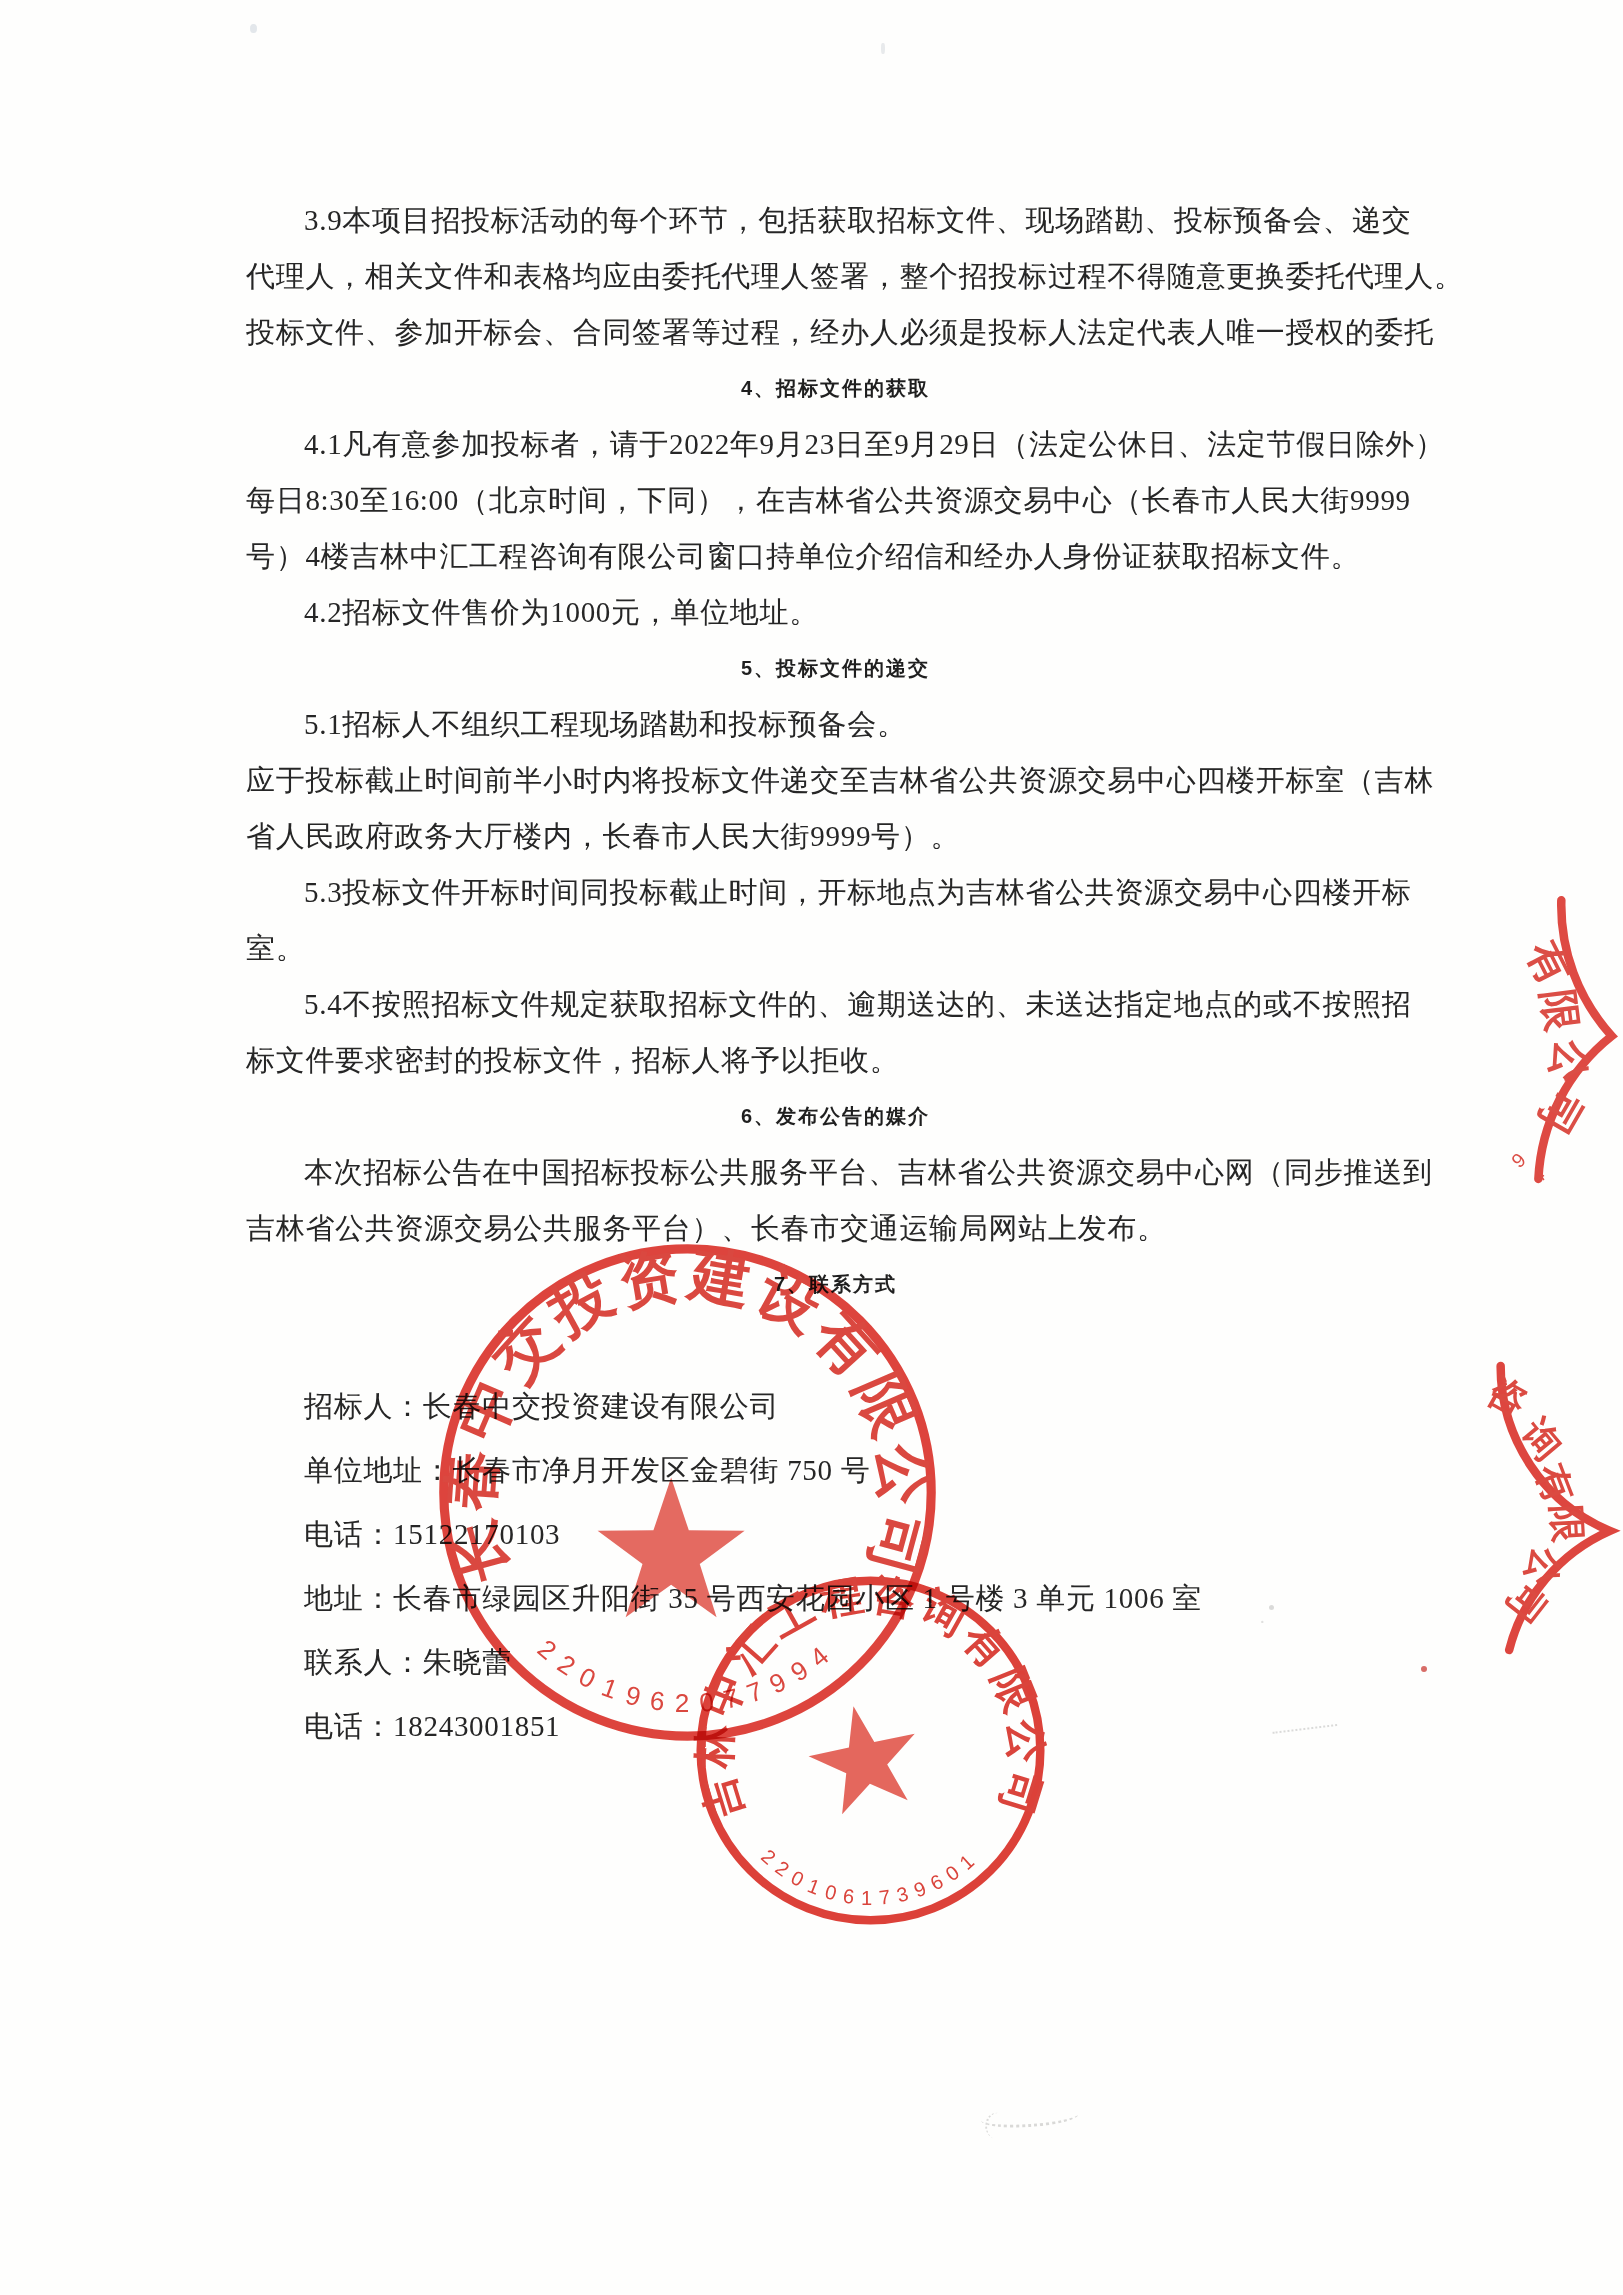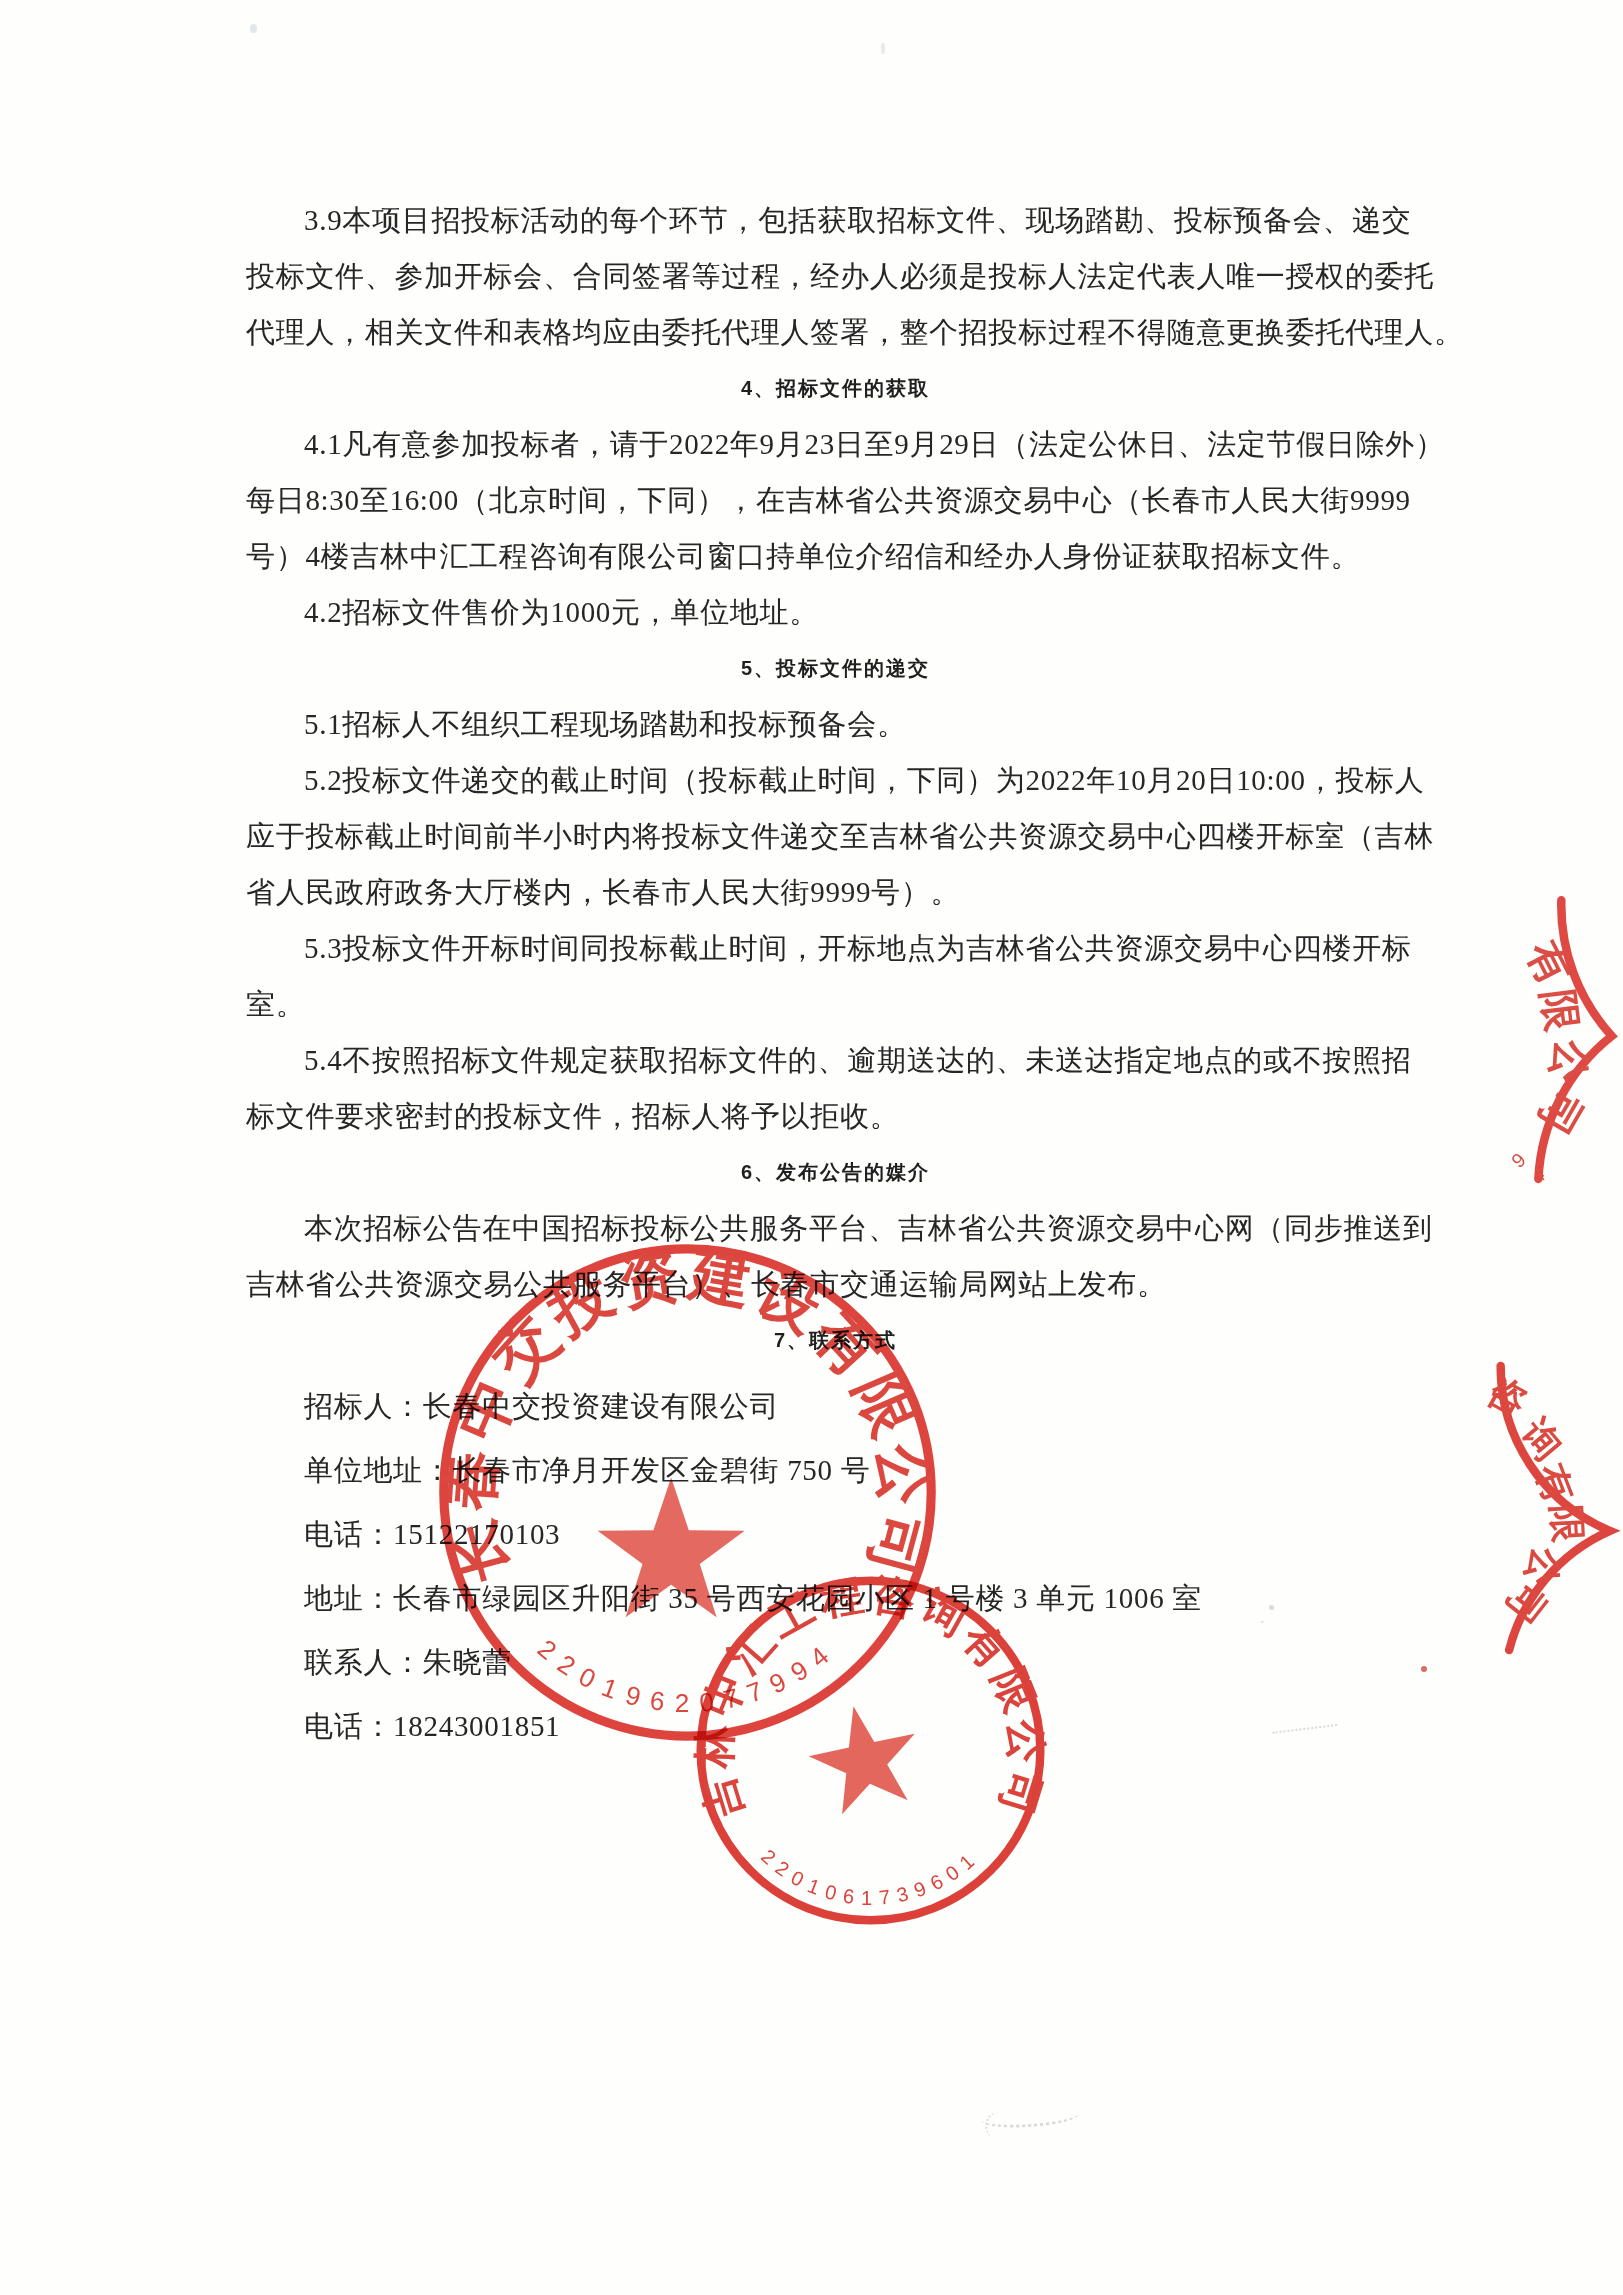--- a/index.html
+++ b/index.html
@@ -75,30 +75,29 @@
   .smudge-speck-1 { left:250px; top:23.6px; width:6.5px; height:9.2px; background:#c9d2da; border-radius:50%; opacity:0.5; filter:blur(0.7px); }
   .smudge-speck-2 { left:881px; top:43px; width:3.9px; height:10.5px; background:#cfd4d8; border-radius:40%; opacity:0.45; filter:blur(0.7px); }
 </style>
 </head>
 <body>
 
 <div class="page">
 
   <div class="doc">
     <div class="ln indent">3.9本项目招投标活动的每个环节，包括获取招标文件、现场踏勘、投标预备会、递交</div>
+    <div class="ln">代理人，相关文件和表格均应由委托代理人签署，整个招投标过程不得随意更换委托代理人。</div>
     <div class="ln">投标文件、参加开标会、合同签署等过程，经办人必须是投标人法定代表人唯一授权的委托</div>
-    <div class="ln">代理人，相关文件和表格均应由委托代理人签署，整个招投标过程不得随意更换委托代理人。</div>
     <div class="ln heading">4、招标文件的获取</div>
     <div class="ln indent">4.1凡有意参加投标者，请于2022年9月23日至9月29日（法定公休日、法定节假日除外）</div>
     <div class="ln">每日8:30至16:00（北京时间，下同），在吉林省公共资源交易中心（长春市人民大街9999</div>
     <div class="ln">号）4楼吉林中汇工程咨询有限公司窗口持单位介绍信和经办人身份证获取招标文件。</div>
     <div class="ln indent">4.2招标文件售价为1000元，单位地址。</div>
     <div class="ln heading">5、投标文件的递交</div>
     <div class="ln indent">5.1招标人不组织工程现场踏勘和投标预备会。</div>
-    <div class="ln indent">5.2投标文件递交的截止时间（投标截止时间，下同）为2022年10月20日10:00，投标人</div>
     <div class="ln">应于投标截止时间前半小时内将投标文件递交至吉林省公共资源交易中心四楼开标室（吉林</div>
     <div class="ln">省人民政府政务大厅楼内，长春市人民大街9999号）。</div>
     <div class="ln indent">5.3投标文件开标时间同投标截止时间，开标地点为吉林省公共资源交易中心四楼开标</div>
     <div class="ln">室。</div>
     <div class="ln indent">5.4不按照招标文件规定获取招标文件的、逾期送达的、未送达指定地点的或不按照招</div>
     <div class="ln">标文件要求密封的投标文件，招标人将予以拒收。</div>
     <div class="ln heading">6、发布公告的媒介</div>
     <div class="ln indent">本次招标公告在中国招标投标公共服务平台、吉林省公共资源交易中心网（同步推送到</div>
     <div class="ln">吉林省公共资源交易公共服务平台）、长春市交通运输局网站上发布。</div>
     <div class="ln heading">7、联系方式</div>

